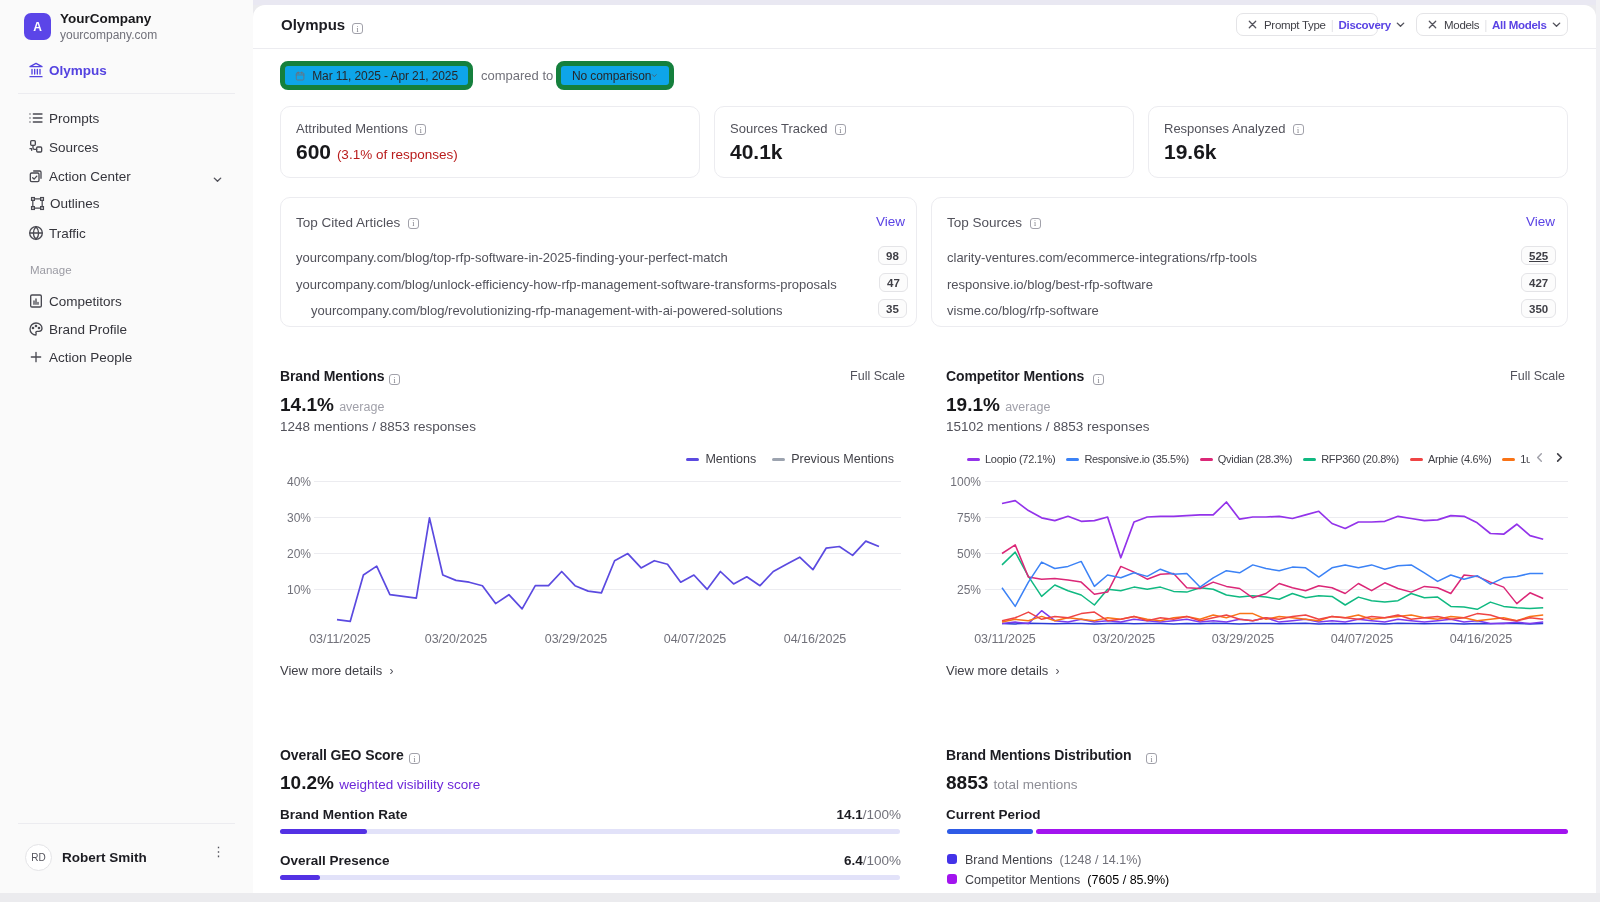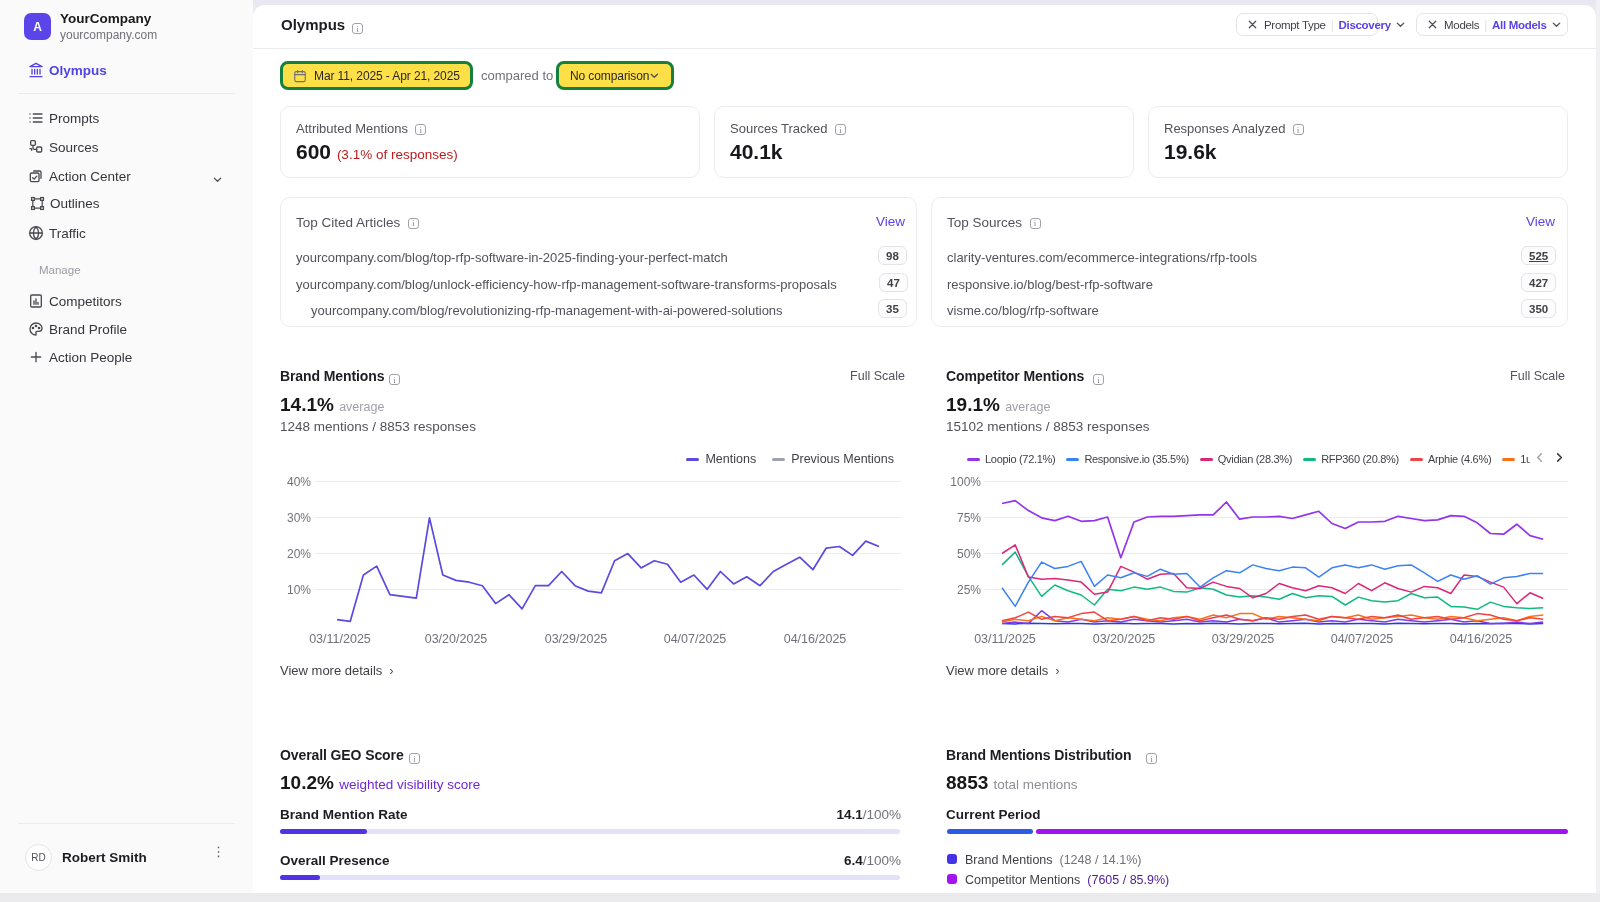--- a/index.html
+++ b/index.html
@@ -10,21 +10,21 @@
 .hairline { position:absolute; background:#ececf0; }
 .t-title { font-weight:bold; font-size:14px; color:#1c1c22; letter-spacing:-0.1px; }
 .t-gray { color:#71717a; }
 .t-dgray { color:#52525b; }
 .info { display:inline-block; width:11px; height:11px; border:1px solid #a1a1aa; border-radius:3px; position:relative; vertical-align:middle; }
 .info i { position:absolute; left:0; right:0; top:0.5px; text-align:center; font-style:normal; font-size:7.5px; color:#71717a; font-family:"Liberation Serif",serif; }
 .chip { position:absolute; top:13px; height:23px; background:#fff; border:1px solid #e4e4e7; border-radius:7px; display:flex; align-items:center; font-size:11.5px; color:#3f3f46; white-space:nowrap; letter-spacing:-0.3px; }
 .chip svg { flex-shrink:0; }
 .chip .sep { color:#e4e4e7; margin:0 5px; font-size:12px; }
 .chip b { color:#5a43e4; font-weight:bold; }
-.btn { position:absolute; top:61px; height:29px; background:#fde047; border:3px solid #15803d; border-radius:8px; display:flex; align-items:center; font-size:12px; color:#27272a; white-space:nowrap; letter-spacing:-0.1px; }
+.btn { position:absolute; top:61px; height:29px; background:#0ea5e9; border:5px solid #15803d; border-radius:8px; display:flex; align-items:center; font-size:12px; color:#27272a; white-space:nowrap; letter-spacing:-0.1px; }
 .card { position:absolute; top:106px; width:420px; height:72px; border:1px solid #ececf0; border-radius:10px; background:#fff; }
 .panel { position:absolute; top:197px; width:637px; height:130px; border:1px solid #ececf0; border-radius:10px; background:#fff; }
 .badge { position:absolute; border:1px solid #e4e4e7; background:#fcfcfc; border-radius:6px; font-size:11.5px; font-weight:bold; color:#3f3f46; padding:2.5px 7px; }
 .url { position:absolute; font-size:13px; color:#52525b; }
 .navitem { position:absolute; left:28px; font-size:13.5px; color:#35353c; display:flex; align-items:center; gap:5px; }
 .bar { position:absolute; height:5px; border-radius:3px; background:#e2e2f9; width:620px; }
 .bar span { position:absolute; left:0; top:0; height:5px; border-radius:3px; background:#5331e4; }
 .lgsq { position:absolute; width:10px; height:10px; border-radius:3px; }
 .leg12 { font-size:12.5px; color:#3f3f46; }
 svg.ic { display:block; }
@@ -83,21 +83,21 @@
     <span>Outlines</span>
     </div>
   <div class="navitem" style="top:225px;">
     <svg class="ic" width="16" height="16" viewBox="0 0 24 24" fill="none" stroke="#494951" stroke-width="2">
         <circle cx="12" cy="12" r="9.5"></circle>
         <path d="M2.5 12h19M12 2.5c2.6 2.7 4 6 4 9.5s-1.4 6.8-4 9.5c-2.6-2.7-4-6-4-9.5s1.4-6.8 4-9.5z"></path>
       </svg>
     <span>Traffic</span>
     </div>
 
-  <div class="abs" style="left:30px;top:264px;font-size:11.5px;color:#9b9ba3;margin-left:9px;">Manage</div>
+  <div class="abs" style="left:30px;top:264px;font-size:11.5px;color:#9b9ba3;">Manage</div>
   <div class="navitem" style="top:293px;">
     <svg class="ic" width="16" height="16" viewBox="0 0 24 24" fill="none" stroke="#494951" stroke-width="2" stroke-linecap="round" stroke-linejoin="round">
         <rect x="4" y="3" width="16" height="18" rx="2"></rect>
         <path d="M9 17v-5M12 17v-8M15 17v-3"></path>
       </svg>
     <span>Competitors</span>
     </div>
   <div class="navitem" style="top:321px;">
     <svg class="ic" width="16" height="16" viewBox="0 0 24 24" fill="none" stroke="#494951" stroke-width="2" stroke-linecap="round" stroke-linejoin="round">
         <path d="M12 21a9 9 0 1 1 0-18 9 8 0 0 1 9 8 4.5 4.5 0 0 1-4.5 4.5h-2.8a2 2 0 0 0-1.5 3.3c.3.4.3 1-.2 1.2a9 9 0 0 1 0 1z"></path>
@@ -308,13 +308,13 @@
 
 <div class="abs t-title" style="left:946px;top:747px;">Brand Mentions Distribution</div>
 <div class="abs" style="left:1146px;top:749px;"><span class="info"><i>i</i></span></div>
 <div class="abs" style="left:946px;top:772px;font-size:19px;font-weight:bold;color:#18181b;">8853 <span style="font-size:13.5px;font-weight:normal;color:#8e8e96;">total mentions</span></div>
 <div class="abs" style="left:946px;top:807px;font-size:13.5px;font-weight:bold;color:#1c1c22;">Current Period</div>
 <div class="abs" style="left:947px;top:829px;width:86px;height:5px;border-radius:3px;background:#2e5be6;"></div>
 <div class="abs" style="left:1036px;top:829px;width:532px;height:5px;border-radius:3px;background:#a214ef;"></div>
 <div class="lgsq" style="left:947px;top:854px;background:#4432e8;"></div>
 <div class="abs leg12" style="left:965px;top:853px;">Brand Mentions&nbsp; <span style="color:#71717a;">(1248 / 14.1%)</span></div>
 <div class="lgsq" style="left:947px;top:874px;background:#a214ef;"></div>
-<div class="abs leg12" style="left:965px;top:873px;">Competitor Mentions&nbsp; <span style="color:#4c1d95;">(7605 / 85.9%)</span></div>
+<div class="abs leg12" style="left:965px;top:873px;">Competitor Mentions&nbsp; <span style="color:#000000;">(7605 / 85.9%)</span></div>
 
 </body></html>

